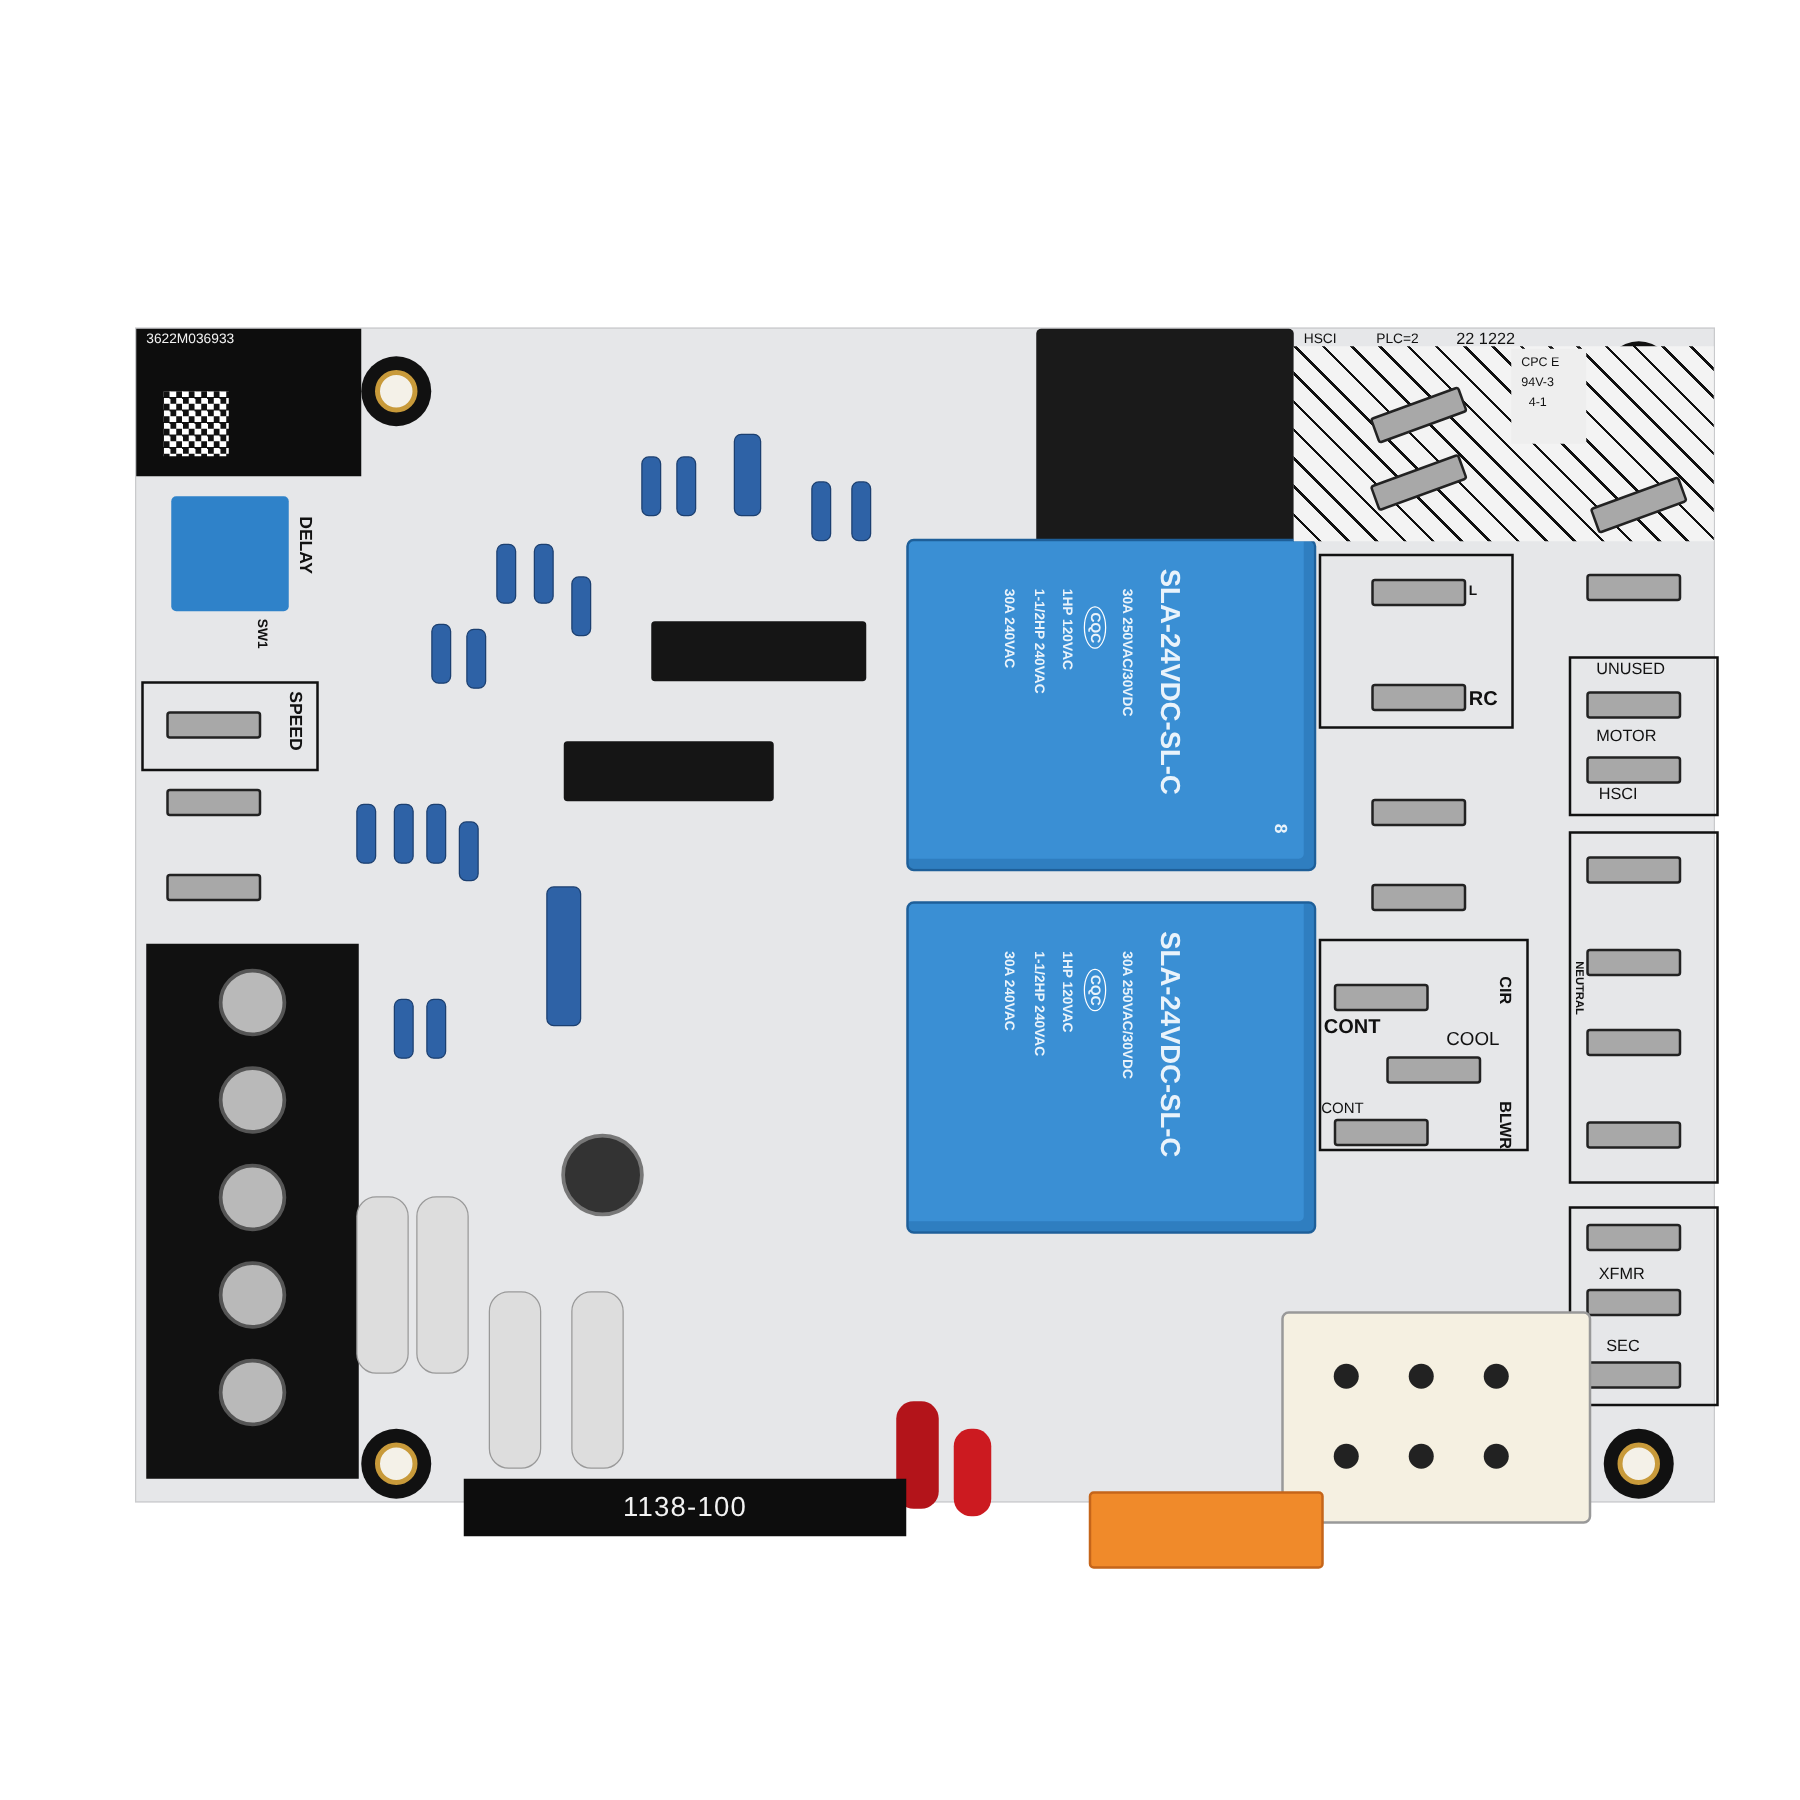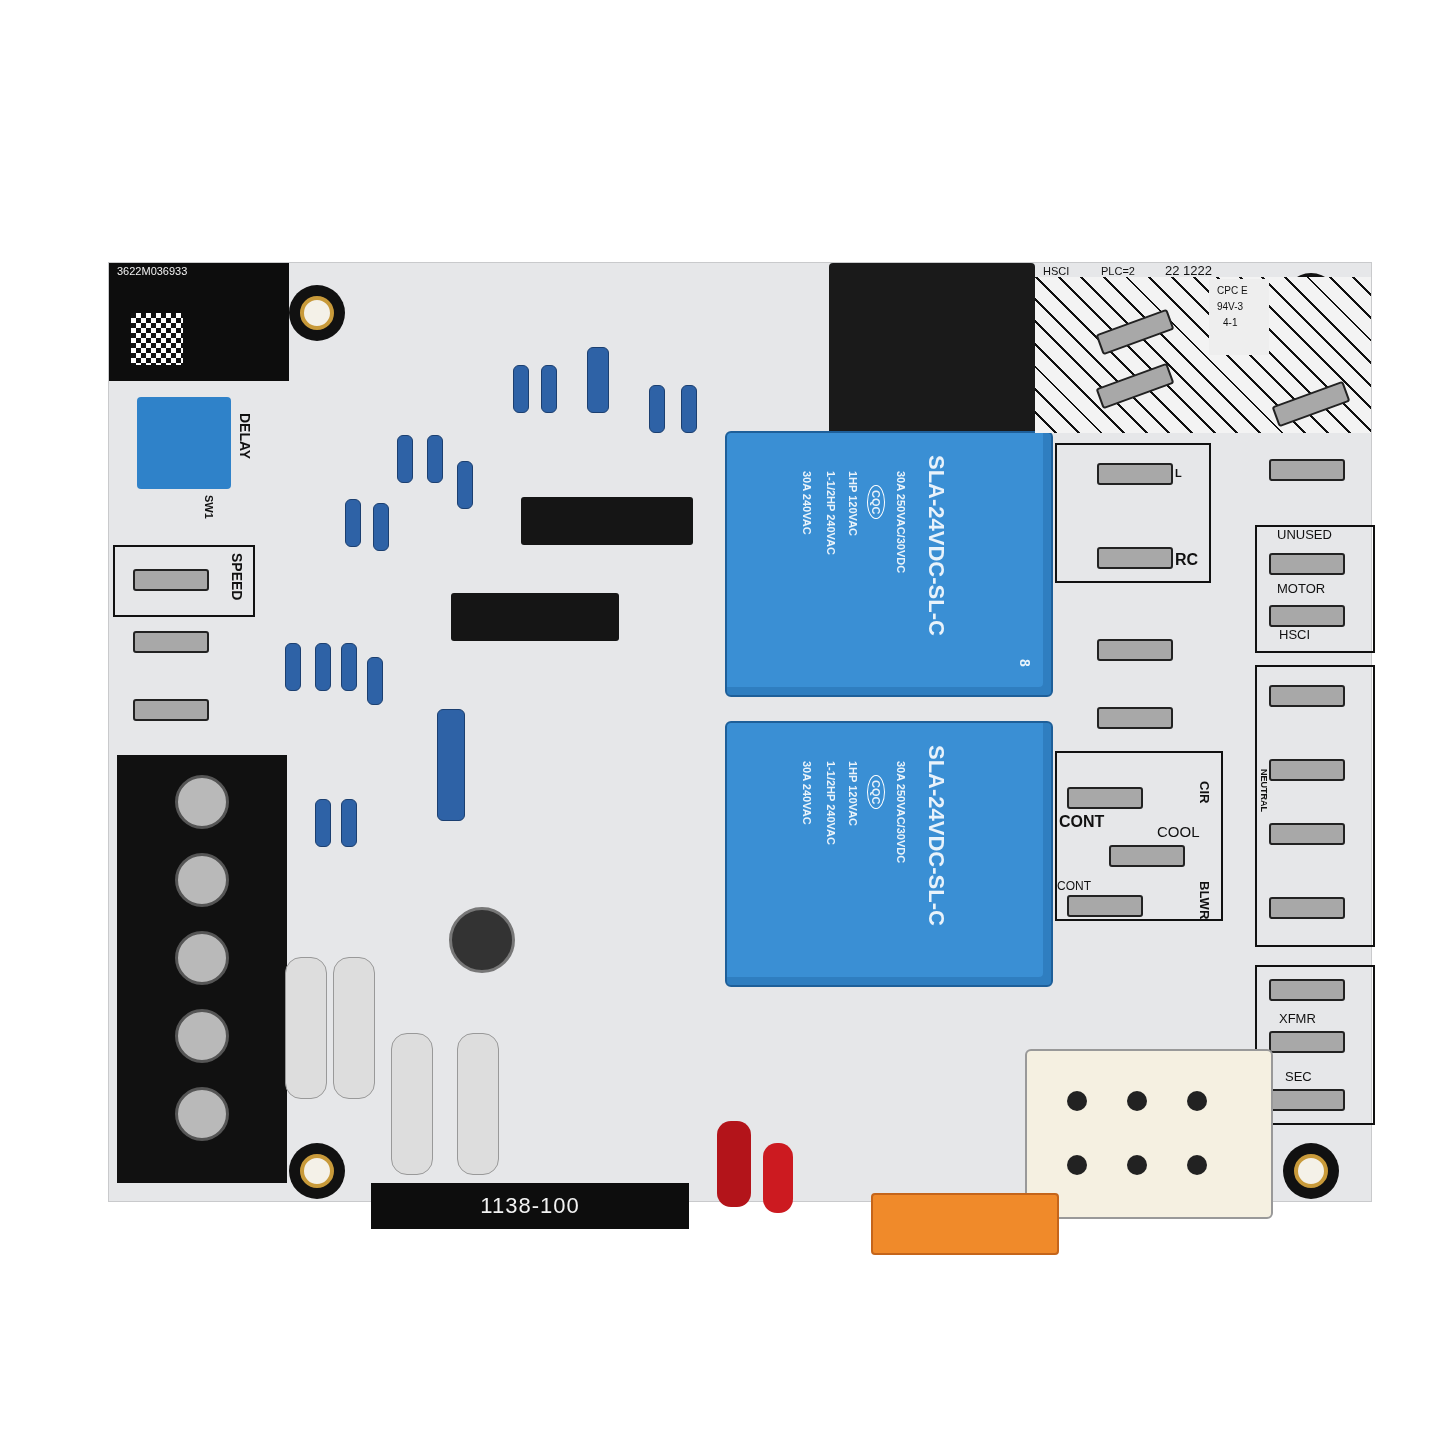--- a/index.html
+++ b/index.html
@@ -81,21 +81,21 @@
 
   <div class="abs" style="left:176px;top:694px;width:40px;height:140px;background:#ddd;border:1px solid #999;border-radius:16px;"></div>
   <div class="abs" style="left:224px;top:694px;width:40px;height:140px;background:#ddd;border:1px solid #999;border-radius:16px;"></div>
   <div class="abs" style="left:282px;top:770px;width:40px;height:140px;background:#ddd;border:1px solid #999;border-radius:16px;"></div>
   <div class="abs" style="left:348px;top:770px;width:40px;height:140px;background:#ddd;border:1px solid #999;border-radius:16px;"></div>
 
   <div class="abs" style="left:340px;top:644px;width:60px;height:60px;border-radius:50%;background:#333;border:3px solid #777;"></div>
   <div class="cap-red" style="left:608px;top:858px;width:34px;height:86px;"></div>
   <div class="cap-red" style="left:654px;top:880px;width:30px;height:70px;background:#cc1a20;"></div>
 
-  <div class="abs blk label-bar" style="left:262px;top:920px;width:318px;height:46px;">1138-100</div>
+  <div class="abs blk label-bar" style="left:262px;top:920px;width:354px;height:46px;">1138-100</div>
 
   <div class="abs" style="left:720px;top:0;width:206px;height:190px;background:#1a1a1a;border-radius:4px;"></div>
 
   <div class="abs relay-blue" style="left:616px;top:168px;width:324px;height:262px;">
     <div class="relay-text" style="left:196px;top:22px;font-size:22px;">SLA-24VDC-SL-C</div>
     <div class="relay-text" style="left:168px;top:38px;font-size:11px;">30A 250VAC/30VDC</div>
     <div class="relay-text" style="left:120px;top:38px;font-size:11px;">1HP 120VAC</div>
     <div class="relay-text" style="left:98px;top:38px;font-size:11px;">1-1/2HP 240VAC</div>
     <div class="relay-text" style="left:74px;top:38px;font-size:11px;">30A 240VAC</div>
     <div class="relay-text" style="left:140px;top:52px;font-size:11px;border:1px solid #fff;border-radius:50%;padding:4px 2px;">CQC</div>

